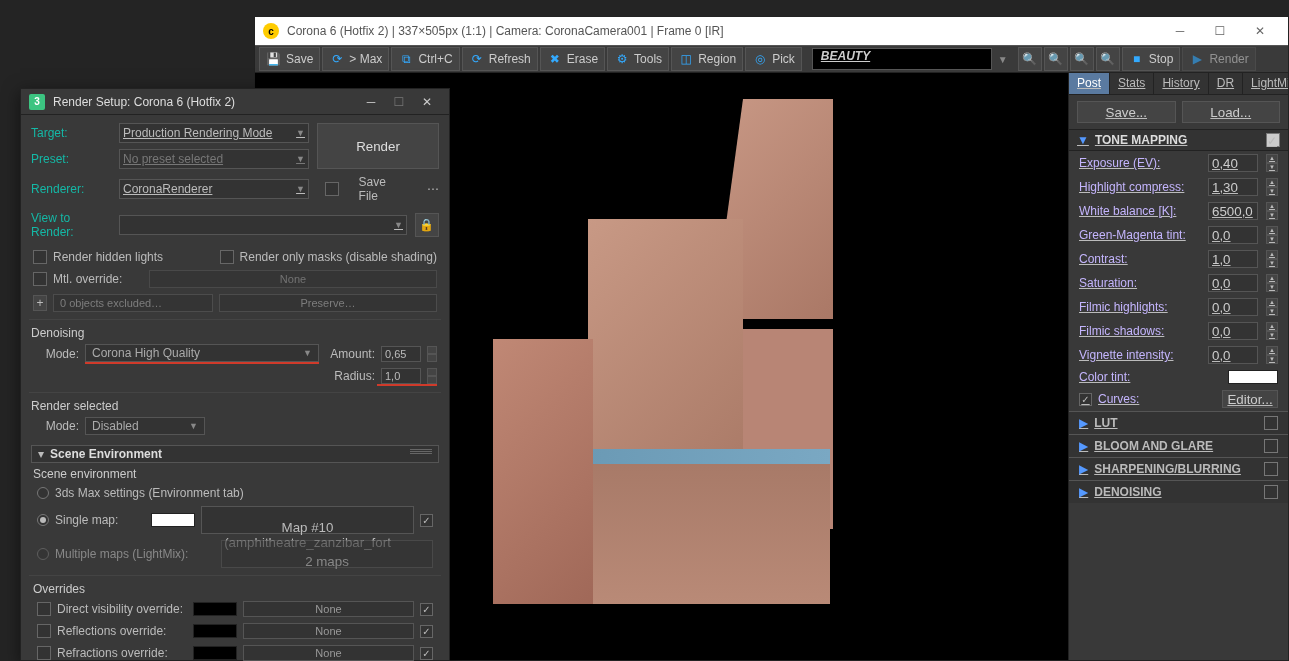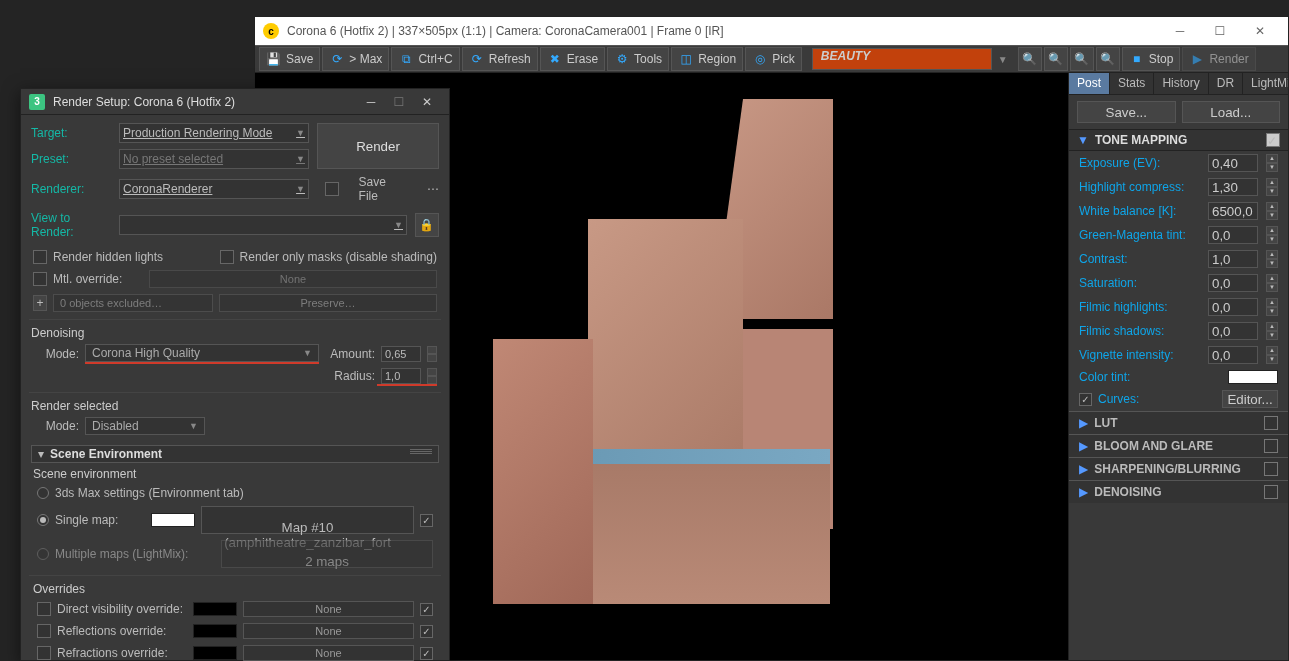--- a/index.html
+++ b/index.html
@@ -9,46 +9,46 @@
   .vfb { position: absolute; left: 254px; top: 16px; width: 1035px; height: 645px; background: #393939; border: 1px solid #222; }
   .vfb-titlebar { height: 28px; background: #fff; display: flex; align-items: center; padding: 0 8px; color: #555; font-size: 12px; }
   .vfb-favicon { width: 16px; height: 16px; background: #ffcc00; border-radius: 50%; margin-right: 8px; display:flex;align-items:center;justify-content:center;font-size:10px;color:#000;font-weight:bold;}
   .vfb-title { flex: 1; }
   .vfb-winbtn { width: 40px; height: 28px; display: flex; align-items:center; justify-content:center; color:#666; }
   
   .vfb-toolbar { height: 28px; background: #3a3a3a; border-top:1px solid #555; border-bottom:1px solid #222; display:flex; align-items:center; padding: 0 4px; gap:2px;}
   .tb-btn { display:flex; align-items:center; height:24px; padding:0 6px; border:1px solid #555; background:#444; color:#ccc; gap:4px;}
   .tb-icon { width:16px;height:16px;display:inline-flex;align-items:center;justify-content:center;color:#3af;}
   .tb-sep { width:6px; }
-  .beauty-select { height:22px;background:#c2410c;border:1px solid #555;color:#ccc;font-style:italic;font-weight:bold;padding:0 8px;width:180px;}
+  .beauty-select { height:22px;background:#000000;border:1px solid #555;color:#ccc;font-style:italic;font-weight:bold;padding:0 8px;width:180px;text-decoration:underline;}
   .tb-small { width:24px;height:24px;display:inline-flex;align-items:center;justify-content:center;border:1px solid #555;background:#444;color:#ccc;}
   
   .vfb-body { display:flex; height: calc(100% - 56px); }
   .viewport-area { flex:1; background:#000; display:flex; align-items:center; justify-content:center; position:relative; overflow:hidden;}
   .render-canvas { width: 337px; height: 505px; background:#000; position:relative; margin-top:-30px; }
   .render-canvas .block1 { position:absolute; left:0; top:240px; width:100px; height:265px; background:linear-gradient(135deg,#c08875,#a06858);}
   .render-canvas .block2 { position:absolute; left:95px; top:120px; width:155px; height:280px; background:linear-gradient(135deg,#c89985,#a87865);}
   .render-canvas .wedge { position:absolute; left:220px; top:0; width:120px; height:220px; background:linear-gradient(135deg,#c89885,#aa7866); clip-path: polygon(25% 0, 100% 0, 100% 100%, 0 100%);}
   .render-canvas .pool { position:absolute; left:95px; top:350px; width:242px; height:80px; background:linear-gradient(90deg,#6b9ab5,#7aa8c3);}
   .render-canvas .ground{ position:absolute; left:0;bottom:0;width:100%;height:140px;background:linear-gradient(0deg,#b98a77,#a87a68);}
   .render-canvas .step1{position:absolute; left:220px; top:395px; width:117px;height:30px;background:#c08a77;}
   .render-canvas .step2{position:absolute; left:250px; top:230px; width:90px;height:200px;background:#b88575;}
   
-  .side-panel { width:220px; background:#393939; border-left:1px solid #222; overflow-y:auto; font-size:12px;}
+  .side-panel { width:220px; background:#393939; border-left:1px solid #222; overflow-y:auto; font-size:12px;text-decoration:underline;}
   .sp-tabs { display:flex; height:22px; background:#333; border-bottom:1px solid #222;}
   .sp-tab { padding:3px 8px; color:#bbb; border-right:1px solid #222;}
   .sp-tab.active { background:#5a7aa0; color:#fff;}
   .sp-row { display:flex; gap:6px; padding:6px 8px;}
   .sp-btn { flex:1; height:22px; background:#444; border:1px solid #555; color:#ccc;}
   .sp-section-hdr { background:#333; padding:3px 8px; display:flex; align-items:center; gap:6px; border-top:1px solid #222; border-bottom:1px solid #222;}
   .sp-section-hdr .tri { color:#59f;}
   .sp-section-hdr .title { color:#ddd; font-weight:bold; flex:1;}
   .sp-chk { width:14px;height:14px;border:1px solid #777;background:#333;}
   .sp-prop { display:flex; align-items:center; padding:3px 10px; gap:6px;}
-  .sp-prop label { flex:1; color:#0ea5e9;}
+  .sp-prop label { flex:1; color:#c4b5fd;}
   .sp-spin { width:50px; height:18px; background:#333; border:1px solid #555; color:#ccc; padding:0 3px; margin-right:2px;}
   .spin-arrows { width:12px; display:flex; flex-direction:column;}
   .spin-arrows span { height:9px;background:#444;border:1px solid #555;font-size:6px;line-height:6px;text-align:center;}
   .color-swatch { width:50px; height:14px; background:#fff; border:1px solid #222;}
   .sp-coll-hdr { background:#333; padding:4px 10px; display:flex; align-items:center; gap:6px; border-top:1px solid #555;}
   .sp-coll-hdr .tri{color:#59f;}
   
   
   .rsd { position:absolute; left:20px; top:88px; width:430px; height:573px; background:#393939; border:1px solid #222; box-shadow:0 4px 16px rgba(0,0,0,.5);}
   .rsd-title { height:26px; background:#393939; display:flex; align-items:center; padding:0 8px; border-bottom:1px solid #222;}

